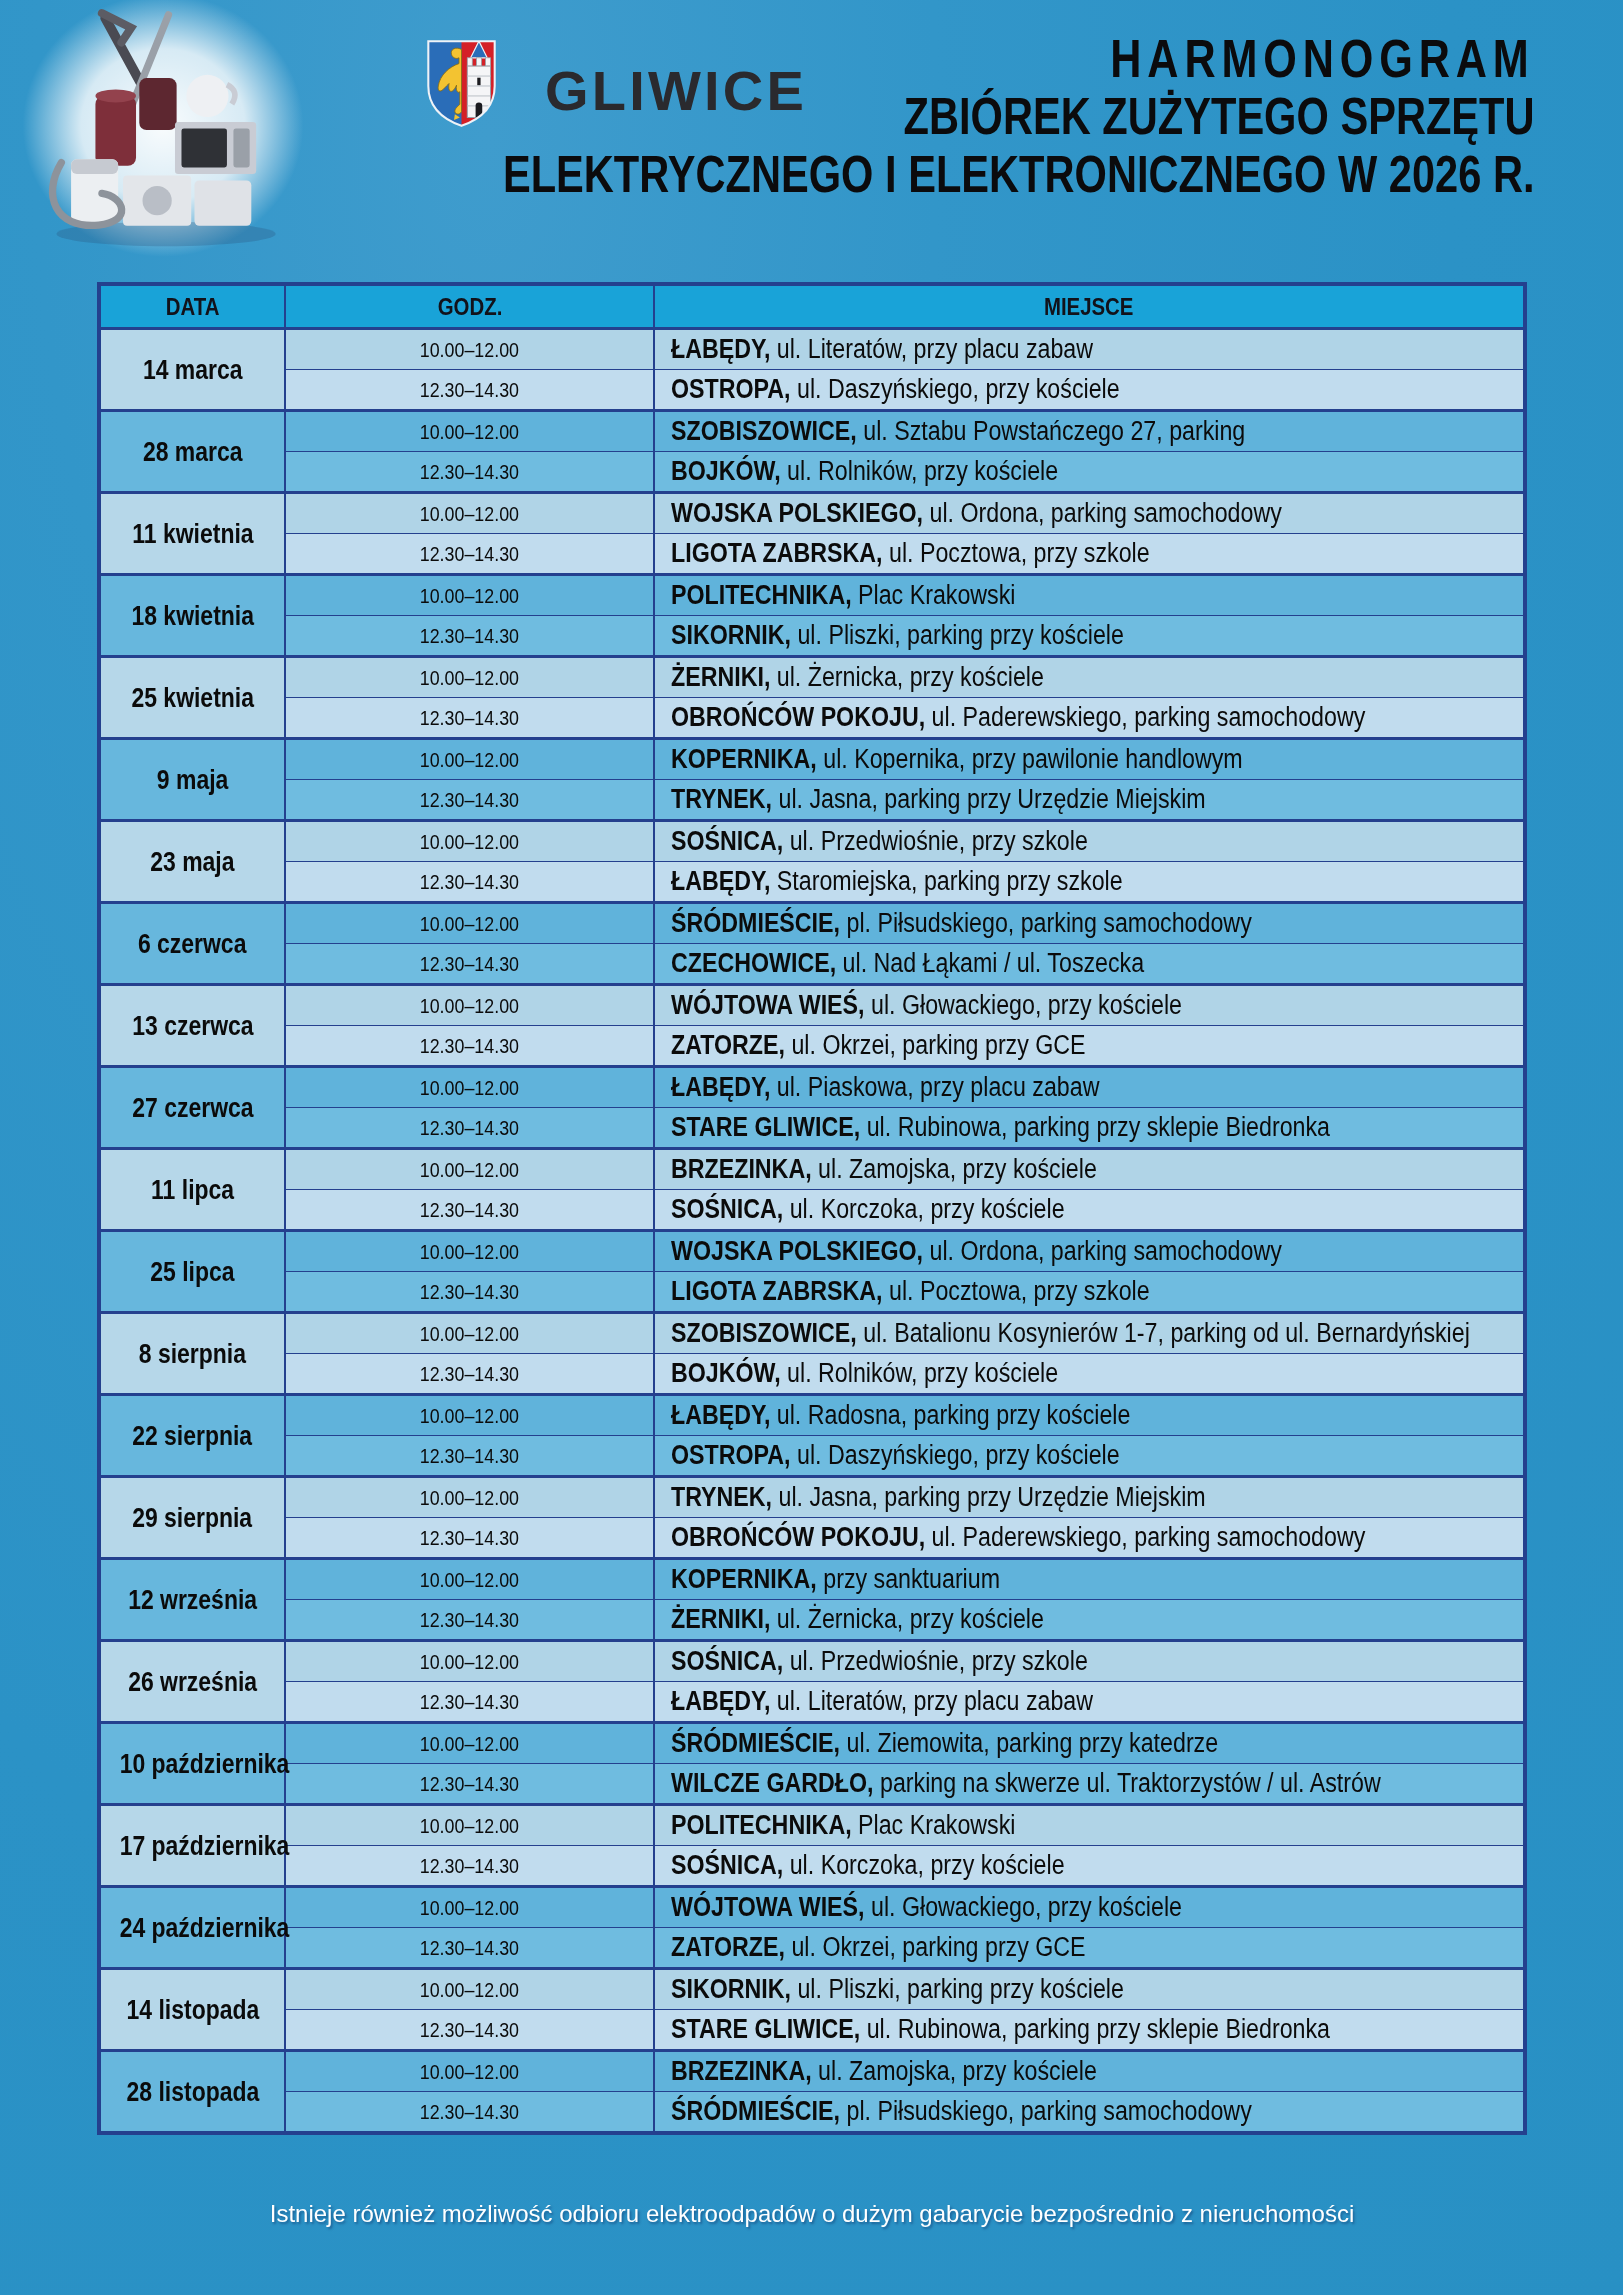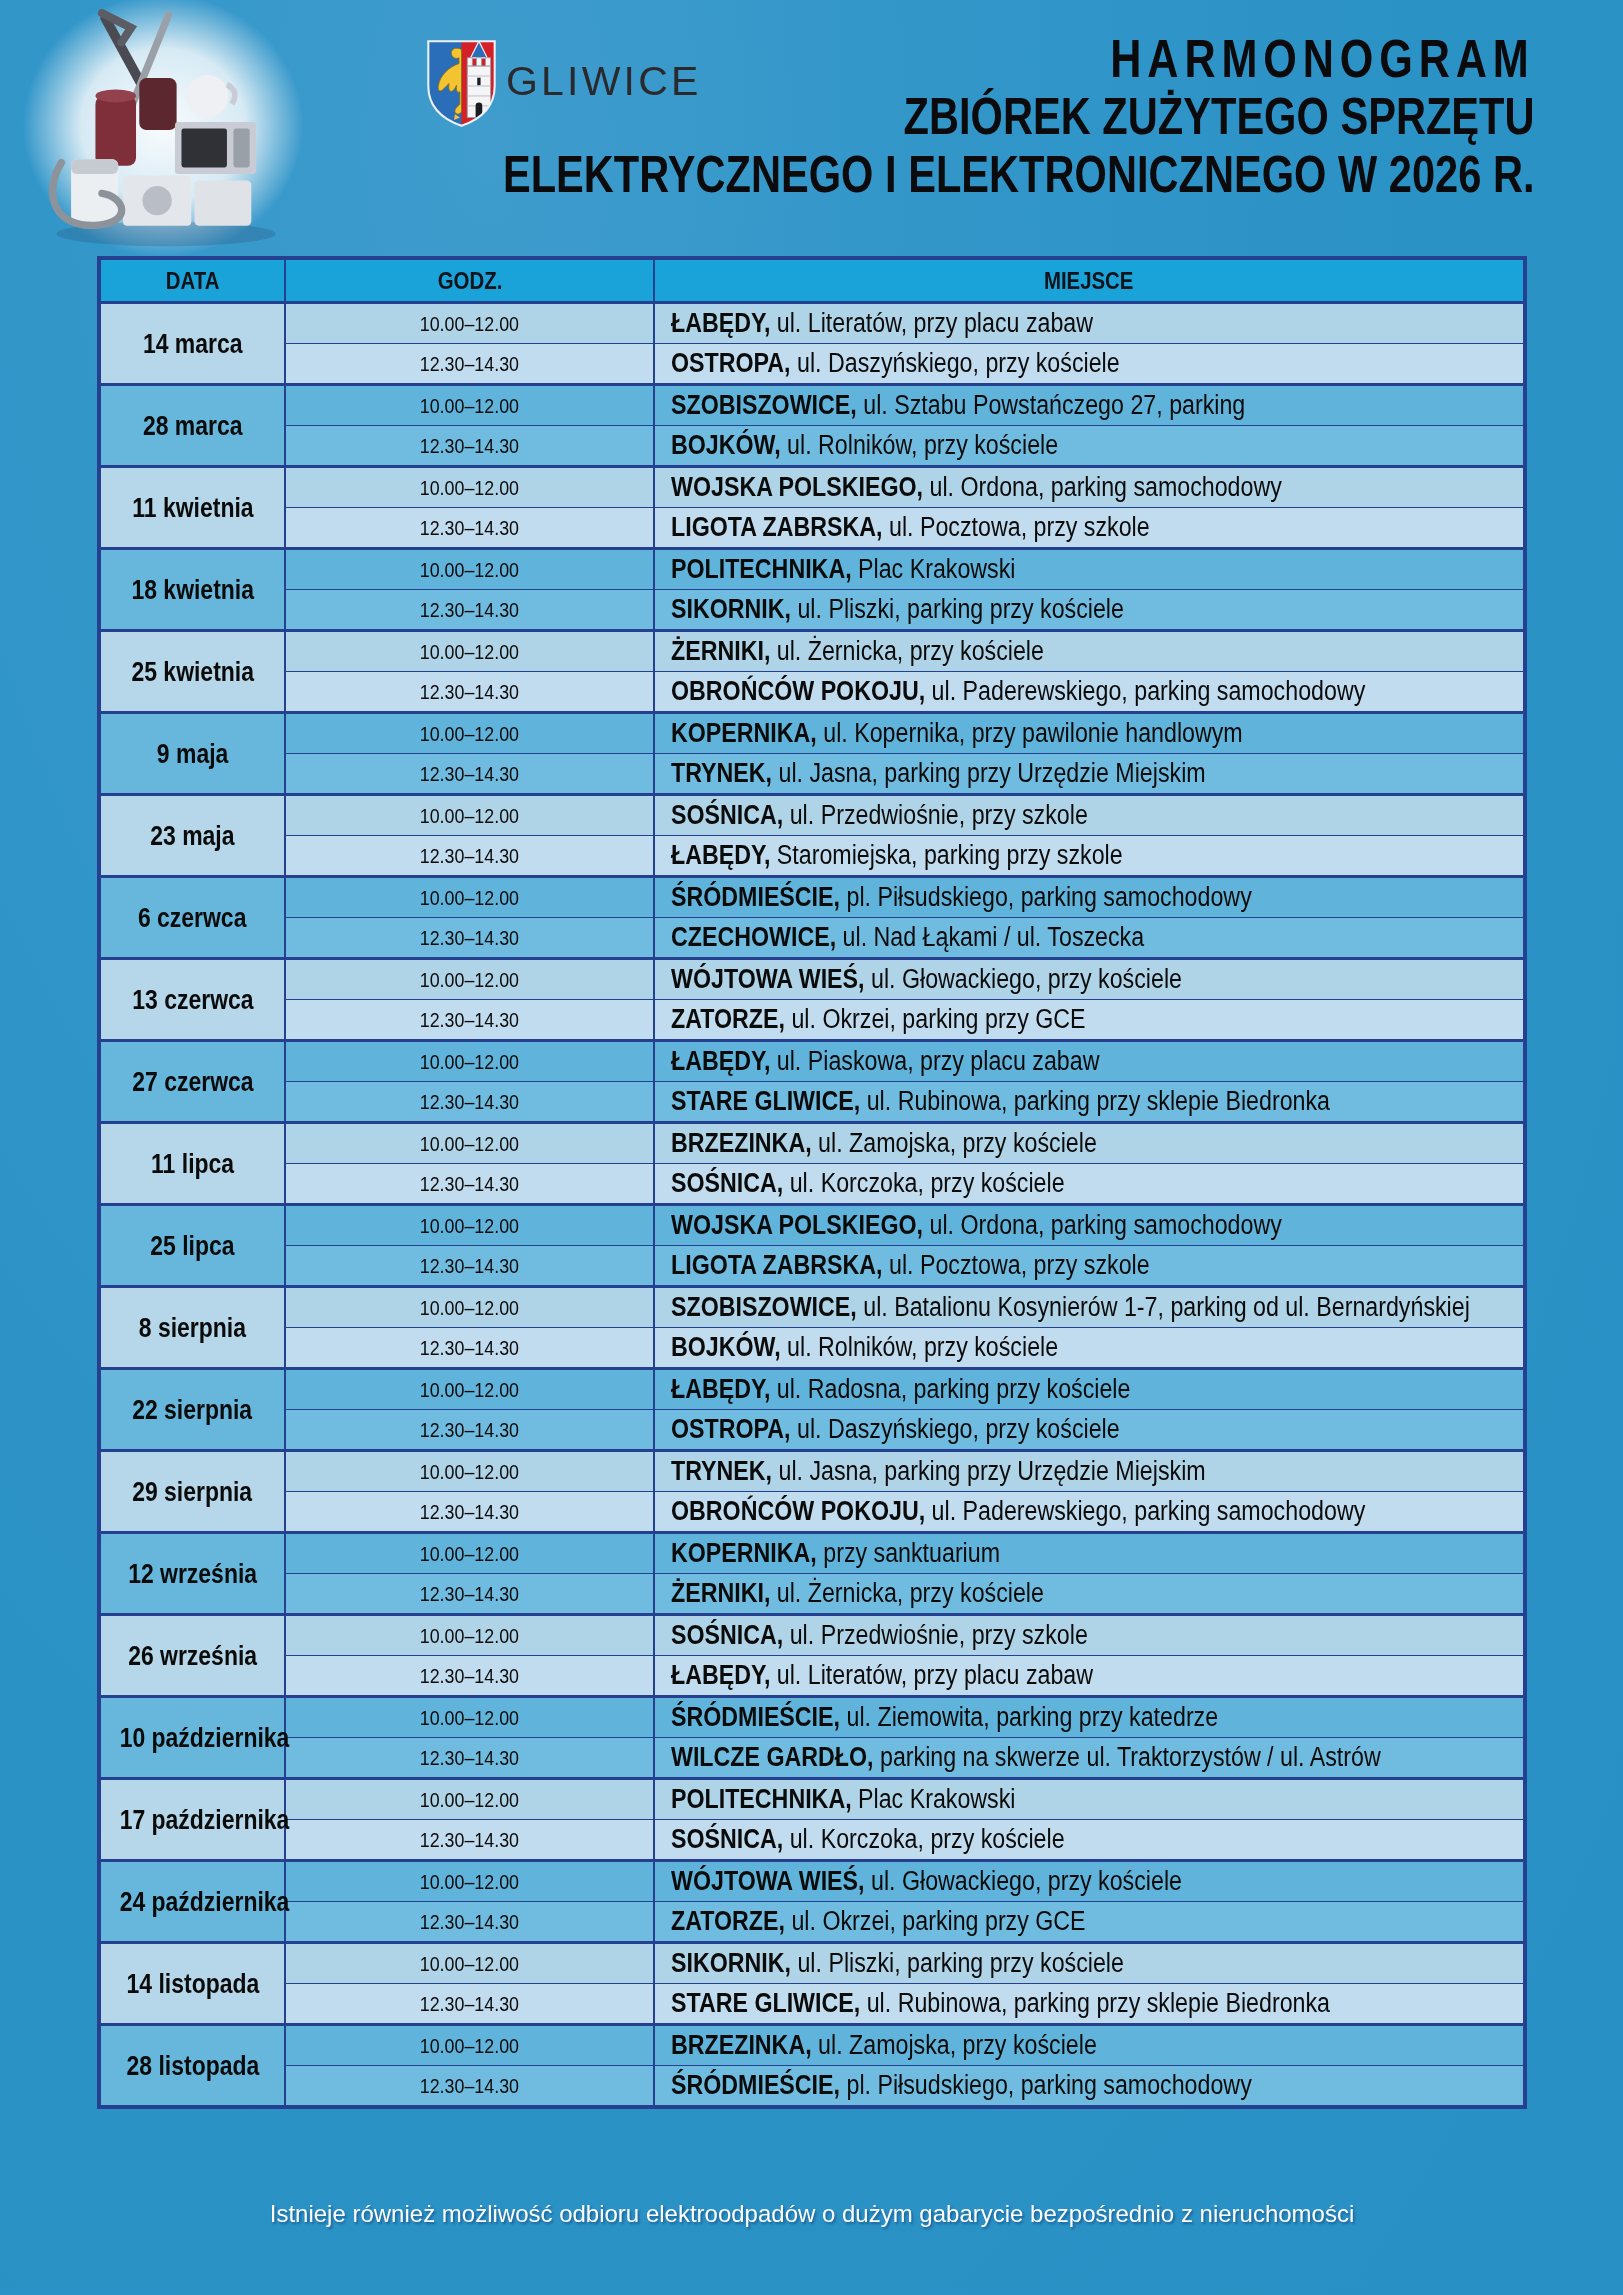--- a/index.html
+++ b/index.html
@@ -5,29 +5,29 @@
   html,body{margin:0;padding:0;}
   body{width:1624px;height:2295px;font-family:"Liberation Sans",sans-serif;}
   .page{position:relative;width:1624px;height:2295px;overflow:hidden;
         background:radial-gradient(ellipse at 30% 6%, #3f9ccd 0%, #3296c9 28%, #2b92c6 60%, #2890c4 100%);}
 
   
   .glow{position:absolute;left:-32px;top:-57px;width:390px;height:365px;
         background:radial-gradient(closest-side, rgba(255,255,255,0.97) 0%, rgba(255,255,255,0.8) 42%, rgba(255,255,255,0) 72%);}
   .appliances{position:absolute;left:24px;top:0px;width:276px;height:252px;}
   .crest{position:absolute;left:425px;top:37px;width:73px;height:93px;}
-  .city{position:absolute;left:506px;top:58px;font-size:41px;font-weight:400;
+  .city{position:absolute;left:545px;top:58px;font-size:56px;font-weight:700;
         letter-spacing:3.2px;color:#2a2a2e;}
   .title{position:absolute;top:29px;right:89px;text-align:right;color:#0b0b0d;
          font-weight:800;font-size:52px;line-height:58px;
          transform:scaleX(0.8);transform-origin:100% 0;}
   .title-line.tl1{letter-spacing:7.3px;font-size:54px;}
 
   
-  table.schedule{position:absolute;left:97px;top:256px;width:1426px;
+  table.schedule{position:absolute;left:97px;top:282px;width:1426px;
                  border-collapse:collapse;table-layout:fixed;
                  border:4px solid #24408E;}
   col.c-date{width:186px;} col.c-time{width:369px;} col.c-place{width:871px;}
   th,td{border-left:2.4px solid #24408E;border-right:2.4px solid #24408E;padding:0;}
   thead th{background:#19A3D8;height:41px;border-bottom:3.2px solid #24408E;
            font-size:24px;font-weight:600;color:#12121a;text-align:center;}
   td{height:39px;vertical-align:middle;color:#0b0b0b;}
   td.date-cell{text-align:center;font-weight:700;font-size:28px;}
   td.time-cell{text-align:center;font-size:21px;}
   td.place-cell{text-align:left;padding-left:16px;font-size:27px;}

